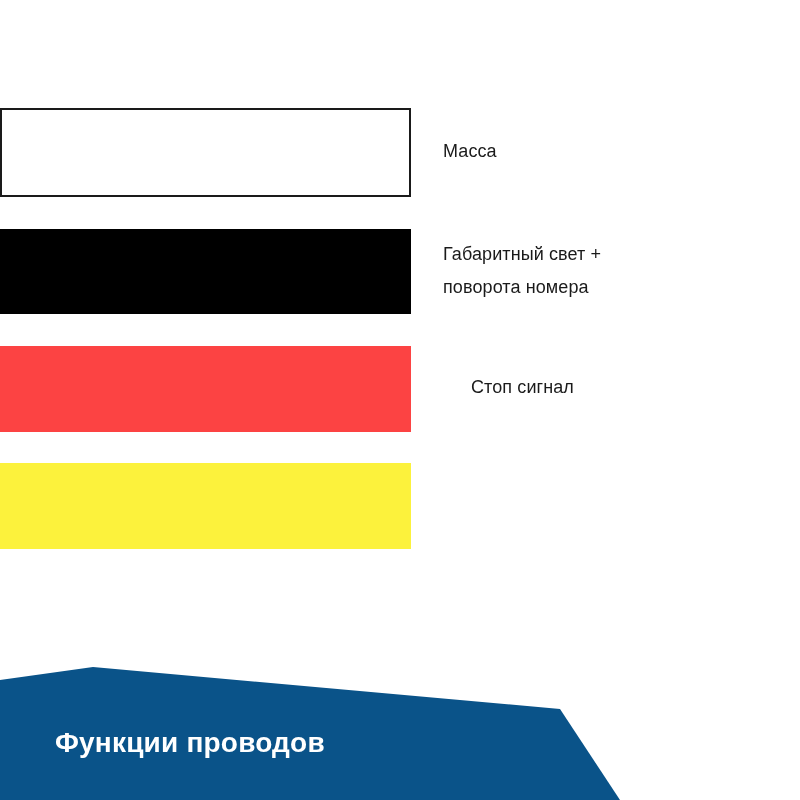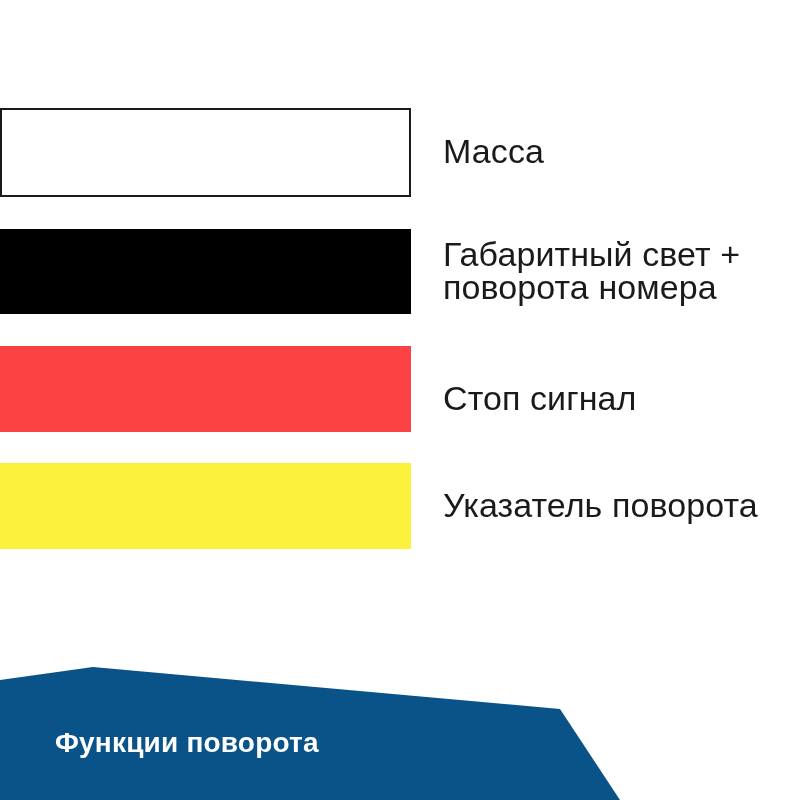--- a/index.html
+++ b/index.html
@@ -50,29 +50,29 @@
     width: 411px;
     height: 86px;
     background: #fcf23c;
   }
 
   
   .label {
     position: absolute;
     left: 443px;
     color: #1a1a1a;
-    font-size: 34px;
+    font-size: 18px;
     line-height: 33px;
     font-weight: 400;
     letter-spacing: 0.1px;
     white-space: pre-line;
   }
   .label-1 { top: 135px; }
   .label-2 { top: 238px; }
-  .label-3 { top: 382px; }
+  .label-3 { top: 371px; margin-left: 28px; }
   .label-4 { top: 489px; }
 
   
   #banner-shape {
     position: absolute;
     left: 0;
     top: 640px;
     width: 800px;
     height: 160px;
   }
@@ -100,21 +100,20 @@
 
   <div class="swatch swatch-yellow"></div>
 
   <div class="label label-1">Масса</div>
 
   <div class="label label-2">Габаритный свет +
 поворота номера</div>
 
   <div class="label label-3">Стоп сигнал</div>
 
-  <div class="label label-4">Указатель поворота</div>
 
   <svg id="banner-shape" viewBox="0 0 800 160" preserveAspectRatio="none">
     <polygon points="0,40 93,27 560,69 620,160 0,160" fill="#0a5389"></polygon>
   </svg>
 
-  <div class="banner-title">Функции поворота</div>
+  <div class="banner-title">Функции проводов</div>
 
 </div>
 
 </body></html>

